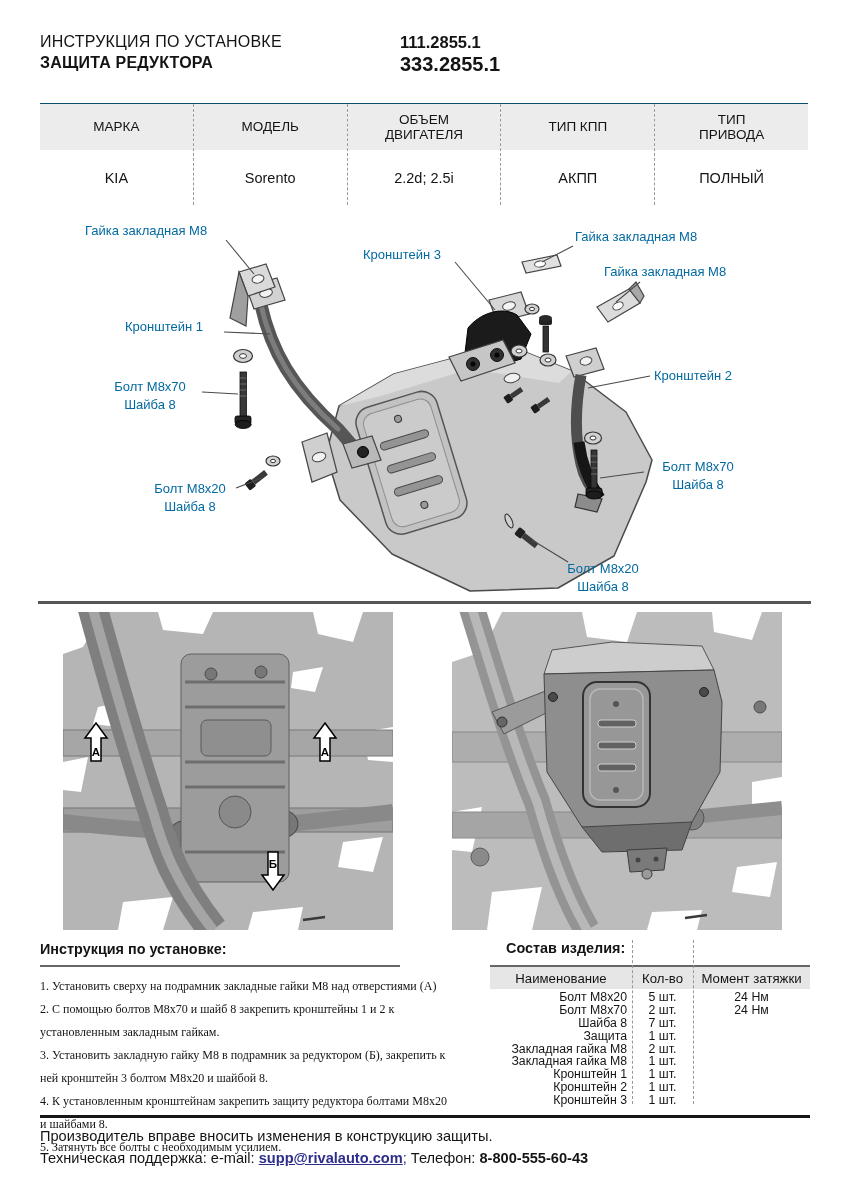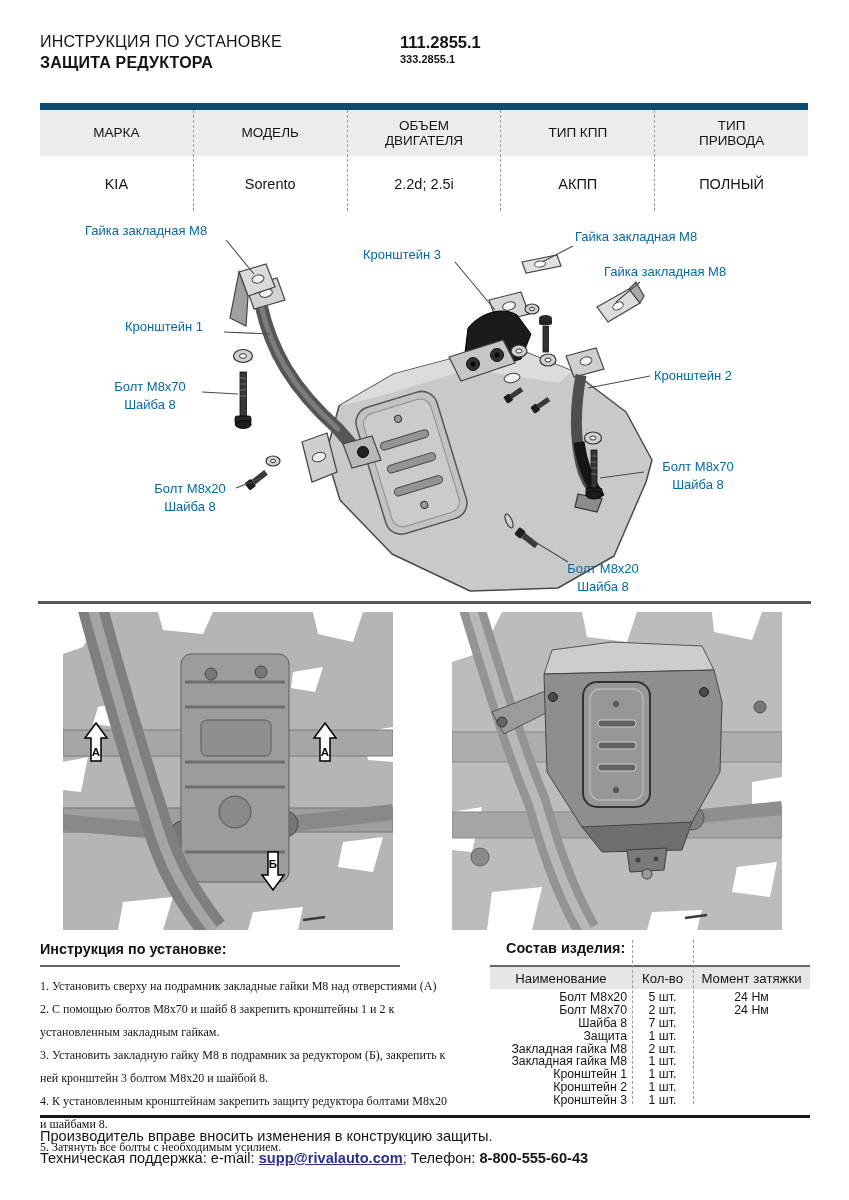--- a/index.html
+++ b/index.html
@@ -5,23 +5,23 @@
   html,body{margin:0;padding:0;}
   body{
     width:849px;height:1200px;position:relative;background:#fff;overflow:hidden;
     font-family:"Liberation Sans","DejaVu Sans",sans-serif;color:#141414;
   }
   .abs{position:absolute;}
   
   .hdr-t1{left:40px;top:33px;font-size:16px;letter-spacing:.2px;}
   .hdr-t2{left:40px;top:54px;font-size:16px;font-weight:bold;letter-spacing:.2px;}
   .hdr-c1{left:400px;top:33px;font-size:16.5px;font-weight:bold;}
-  .hdr-c2{left:400px;top:53px;font-size:11px;font-weight:bold;}
-  
-  .vt{left:40px;top:103px;width:768px;border-top:7px solid #0c4a6e;display:flex;}
+  .hdr-c2{left:400px;top:53px;font-size:20px;font-weight:bold;}
+  
+  .vt{left:40px;top:103px;width:768px;border-top:1px solid #0c4a6e;display:flex;}
   .vt-col{flex:1;}
   .vt-col.sep{border-right:1px dashed #999;}
   .vt-head{height:46px;background:#ececec;display:flex;align-items:center;justify-content:center;
            text-align:center;font-size:13.5px;line-height:15.5px;white-space:pre-line;}
   .vt-val{height:55px;display:flex;align-items:center;justify-content:center;font-size:14.5px;}
   
   #diagram{left:40px;top:210px;width:770px;height:393px;}
   #diagram svg{position:absolute;left:0;top:0;}
   .dlabel{position:absolute;font-size:13px;line-height:17.5px;white-space:pre-line;color:#0369a1;}
   .dlabel.ctr{text-align:center;}

